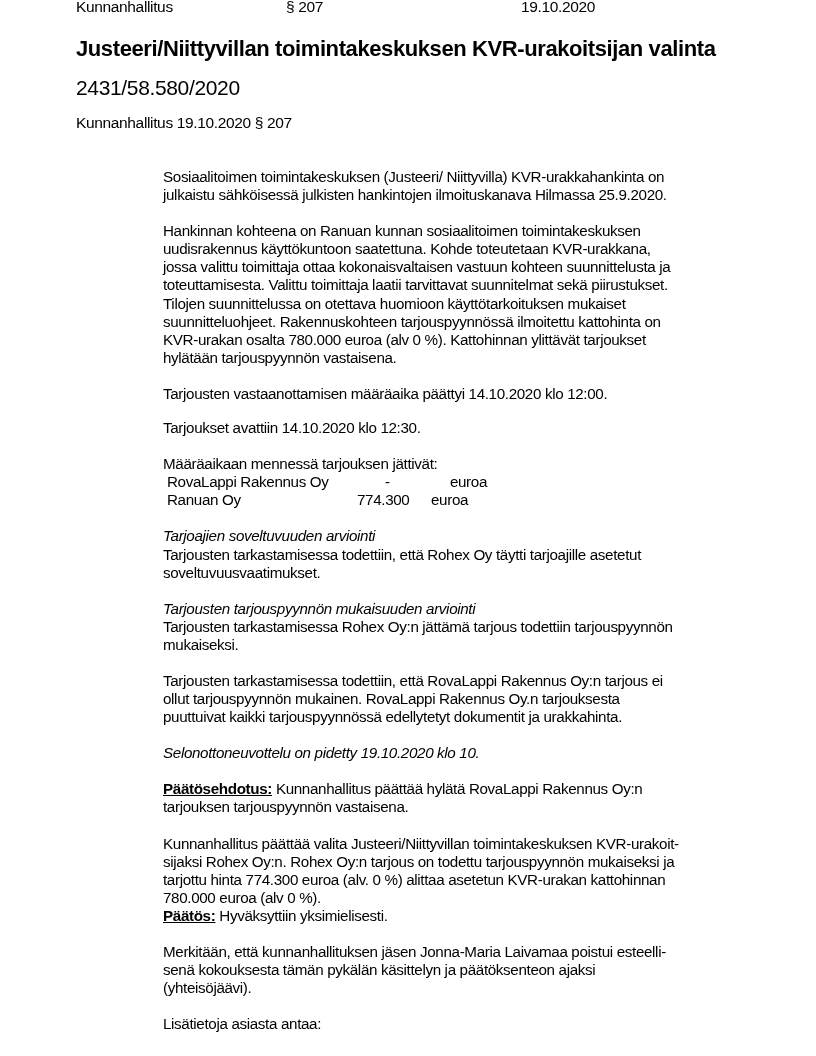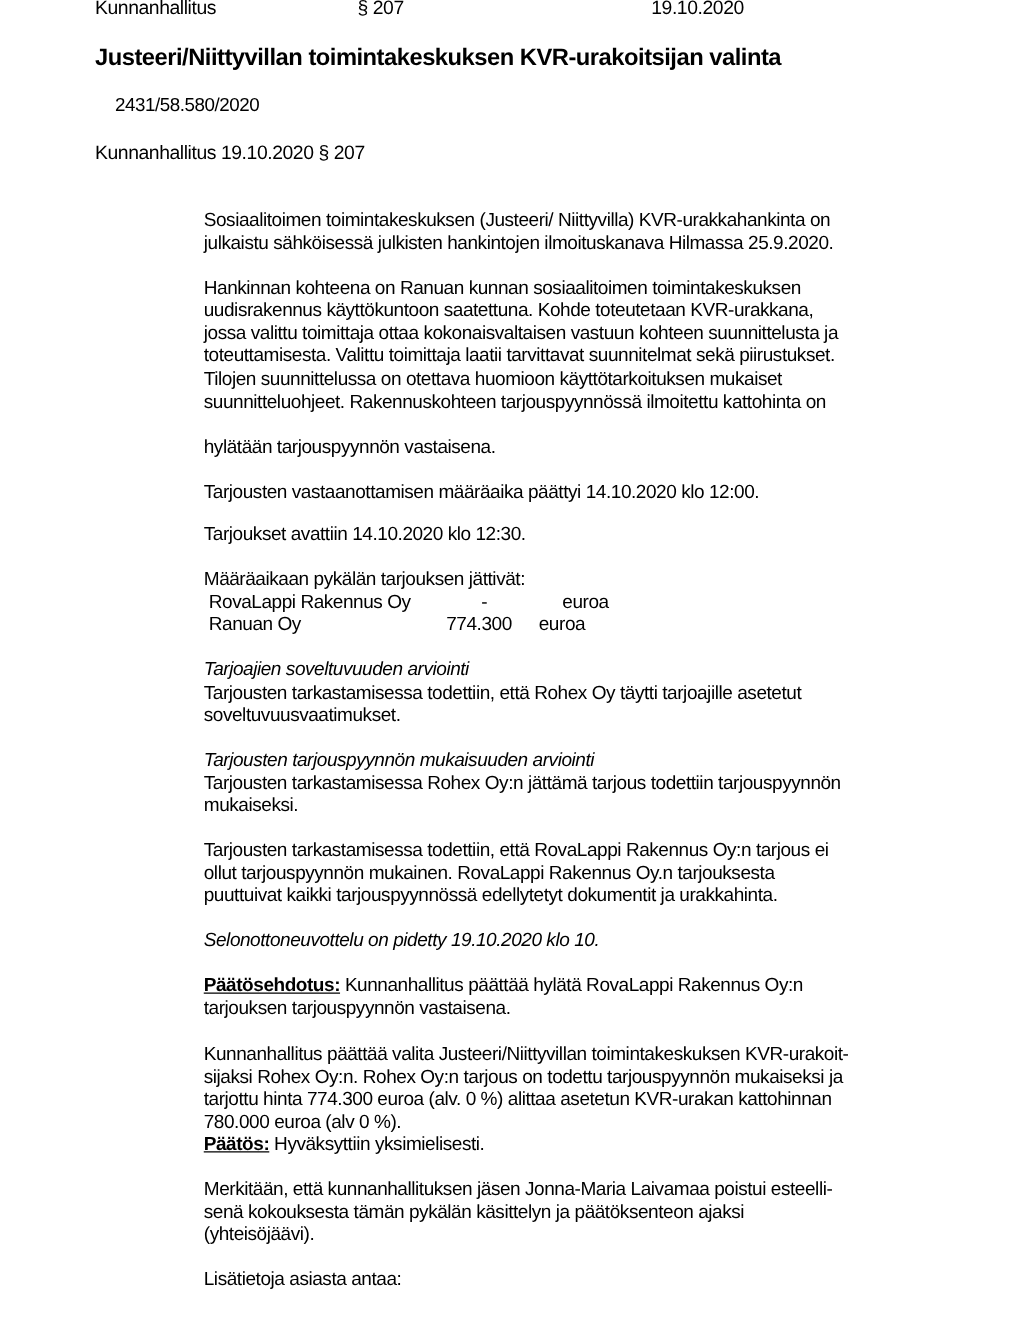--- a/index.html
+++ b/index.html
@@ -17,23 +17,23 @@
       font-size: 15.2px;
       letter-spacing: -0.35px;
     }
     .abs { position: absolute; white-space: nowrap; }
     .hdr { top: -2px; font-size: 15.5px; }
     #hdr-org { left: 76px; }
     #hdr-sec { left: 286px; }
     #hdr-date { left: 521px; }
     .title {
       left: 76px; top: 36px;
-      font-size: 19px; font-weight: bold; letter-spacing: -0.4px;
+      font-size: 22px; font-weight: bold; letter-spacing: -0.4px;
     }
-    .docnum { left: 92px; top: 76px; font-size: 15px; }
+    .docnum { left: 76px; top: 76px; font-size: 21px; }
     .meeting { left: 76px; top: 114px; font-size: 15.5px; text-align: center; }
 
     .body {
       position: absolute;
       left: 163px;
       top: 168px;
       width: 580px;
       line-height: 18.1px;
     }
     .body p { margin: 0; }
@@ -66,29 +66,29 @@
     <span>julkaistu sähköisessä julkisten hankintojen ilmoituskanava Hilmassa 25.9.2020.</span>
   </p>
   <div class="gap-lg"></div>
   <p>
     <span>Hankinnan kohteena on Ranuan kunnan sosiaalitoimen toimintakeskuksen</span><br>
     <span>uudisrakennus käyttökuntoon saatettuna. Kohde toteutetaan KVR-urakkana,</span><br>
     <span>jossa valittu toimittaja ottaa kokonaisvaltaisen vastuun kohteen suunnittelusta ja</span><br>
     <span>toteuttamisesta. Valittu toimittaja laatii tarvittavat suunnitelmat sekä piirustukset.</span><br>
     <span>Tilojen suunnittelussa on otettava huomioon käyttötarkoituksen mukaiset</span><br>
     <span>suunnitteluohjeet. Rakennuskohteen tarjouspyynnössä ilmoitettu kattohinta on</span><br>
-    <br>
+    <span>KVR-urakan osalta 780.000 euroa (alv 0 %). Kattohinnan ylittävät tarjoukset</span><br>
     <span>hylätään tarjouspyynnön vastaisena.</span>
   </p>
   <div class="gap-lg"></div>
   <p>Tarjousten vastaanottamisen määräaika päättyi 14.10.2020 klo 12:00.</p>
   <div class="gap-md"></div>
   <p>Tarjoukset avattiin 14.10.2020 klo 12:30.</p>
   <div class="gap-lg"></div>
-  <p>Määräaikaan pykälän tarjouksen jättivät:</p>
+  <p>Määräaikaan mennessä tarjouksen jättivät:</p>
   <div class="bidders">
     <div class="bidder-row">
       <span class="bidder-name">RovaLappi Rakennus Oy</span>
       <span class="bidder-amount dash">-</span>
       <span class="bidder-cur dash">euroa</span>
     </div>
     <div class="bidder-row">
       <span class="bidder-name">Ranuan Oy</span>
       <span class="bidder-amount">774.300</span>
       <span class="bidder-cur">euroa</span>

